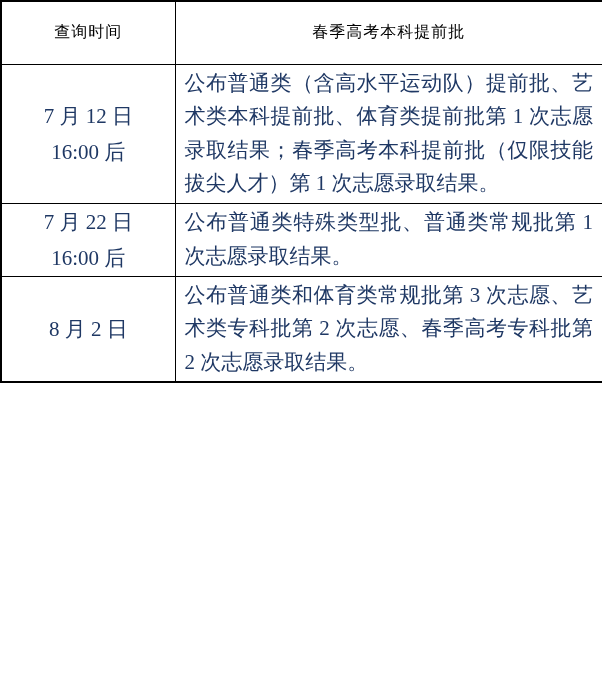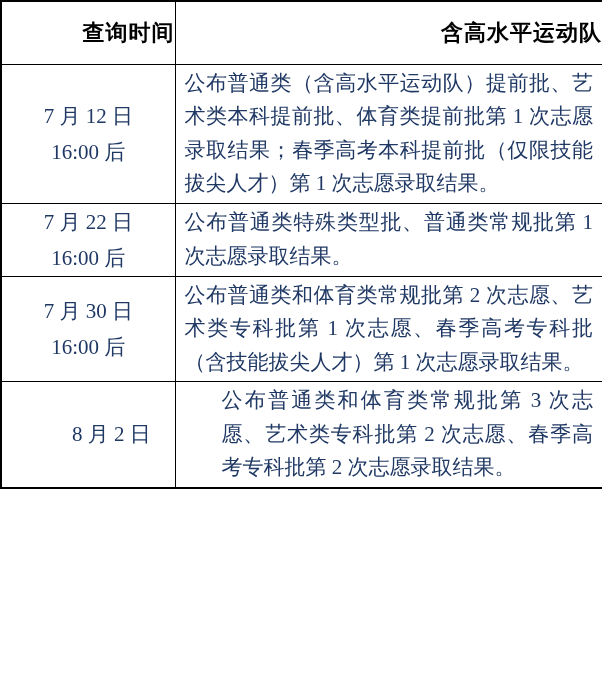--- a/index.html
+++ b/index.html
@@ -23,24 +23,24 @@
   col.c-time{width:174px;}
   col.c-type{width:428px;}
   th,td{
     border:1px solid var(--border);
     box-sizing:border-box;
     vertical-align:middle;
     padding:0;
   }
   thead th{
     height:63px;
-    font-size:22px;
-    font-weight:bold;
+    font-size:16px;
+    font-weight:normal;
     color:var(--header-text);
-    text-align:right;
+    text-align:center;
     letter-spacing:1px;
   }
   tbody tr:nth-child(1) td{height:137px;}
   tbody tr:nth-child(2) td{height:69px;}
   tbody tr:nth-child(3) td{height:72px;}
   tbody tr:nth-child(4) td{height:70px;padding-left:46px;}
   tbody tr:nth-child(5) td{height:75px;}
   tbody tr:nth-child(6) td{height:109px;}
   tbody tr:nth-child(7) td{height:92px;}
   td.time-cell{
@@ -64,21 +64,21 @@
 <body>
 
 <table>
   <colgroup>
     <col class="c-time">
     <col class="c-type">
   </colgroup>
   <thead>
     <tr>
       <th>查询时间</th>
-      <th>含高水平运动队</th>
+      <th>春季高考本科提前批</th>
     </tr>
   </thead>
   <tbody>
   <tr>
     <td class="time-cell">
       <div class="date-line">7 月 12 日</div>
       <div class="time-line">16:00 后</div>
     </td>
     <td class="content-cell">公布普通类（含高水平运动队）提前批、艺术类本科提前批、体育类提前批第 1 次志愿录取结果；春季高考本科提前批（仅限技能拔尖人才）第 1 次志愿录取结果。</td>
   </tr>
@@ -87,27 +87,20 @@
 
   <tr>
     <td class="time-cell">
       <div class="date-line">7 月 22 日</div>
       <div class="time-line">16:00 后</div>
     </td>
     <td class="content-cell">公布普通类特殊类型批、普通类常规批第 1 次志愿录取结果。</td>
   </tr>
 
 
-  <tr>
-    <td class="time-cell">
-      <div class="date-line">7 月 30 日</div>
-      <div class="time-line">16:00 后</div>
-    </td>
-    <td class="content-cell">公布普通类和体育类常规批第 2 次志愿、艺术类专科批第 1 次志愿、春季高考专科批（含技能拔尖人才）第 1 次志愿录取结果。</td>
-  </tr>
 
   <tr>
     <td class="time-cell">
       <div class="date-line">8 月 2 日</div>
 
     </td>
     <td class="content-cell">公布普通类和体育类常规批第 3 次志愿、艺术类专科批第 2 次志愿、春季高考专科批第 2 次志愿录取结果。</td>
   </tr>
 </tbody>
 </table>

